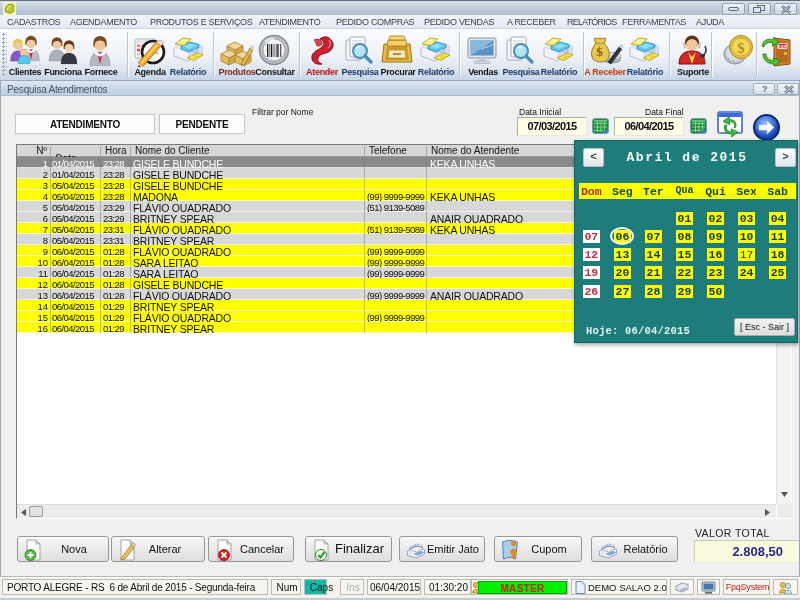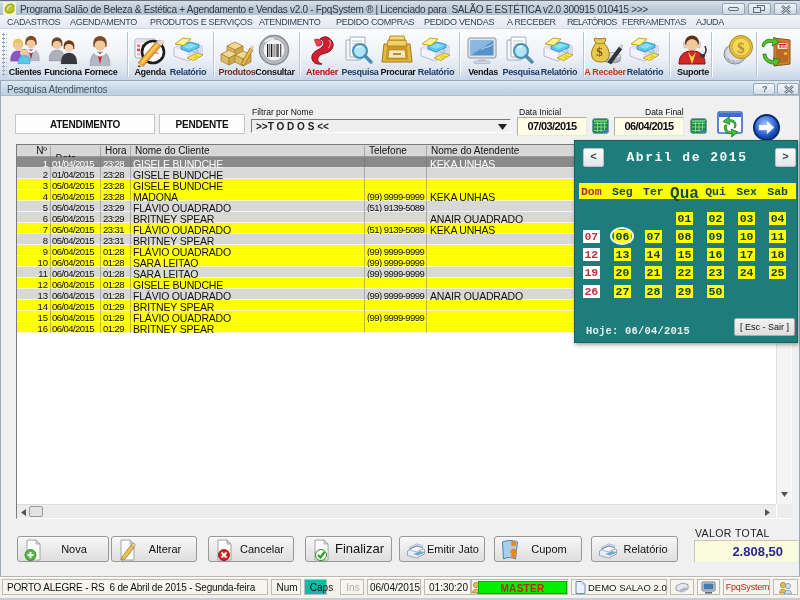--- a/index.html
+++ b/index.html
@@ -7,21 +7,20 @@
 .ab{position:absolute;}
 svg{display:block;}
 </style></head><body>
 
 <div class="ab" style="left:0;top:0;width:800px;height:15px;background:linear-gradient(#d8e0e8,#c2cfda 45%,#b2c2d2);border-top:1.5px solid #62707e;">
   <svg class="ab" style="left:3px;top:1px" width="13" height="13" viewBox="0 0 13 13">
     <rect x="0" y="0" width="13" height="13" fill="#f5f2c8"></rect>
     <path d="M3 10 C1 7,3 2,8 2 C11 2,12 5,10 6 C12 7,11 11,7 11 C5 11,3.5 10.6,3 10Z" fill="#b8c820" stroke="#7a8a10" stroke-width="0.8"></path>
     <path d="M5 8 C4 6,6 4,8 4" stroke="#fff" stroke-width="1" fill="none"></path>
   </svg>
-  <span class="ab" style="left:20px;top:2.5px;font-size:10px;letter-spacing:-0.3px;color:#2c3744;white-space:nowrap;">Programa Salão de Beleza &amp; Estética + Agendamento e Vendas v2.0 - FpqSystem ® | Licenciado para&nbsp; SALÃO E ESTÉTICA v2.0 300915 010415 &gt;&gt;&gt;</span>
 <div class="ab" style="left:722px;top:2px;width:23px;height:12px;background:linear-gradient(#eef3f8,#ccd7e2);border:1px solid #93a4b5;border-radius:2px;">
       <div class="ab" style="left:5px;top:3px;width:11px;height:4px;border:1.5px solid #5d6b7a;border-radius:2px;"></div>
     </div>
     <div class="ab" style="left:748px;top:2px;width:23px;height:12px;background:linear-gradient(#eef3f8,#ccd7e2);border:1px solid #93a4b5;border-radius:2px;">
       <div class="ab" style="left:8px;top:1px;width:8px;height:6px;border:1.5px solid #5d6b7a;"></div>
       <div class="ab" style="left:4px;top:3px;width:8px;height:6px;border:1.5px solid #5d6b7a;background:#dde6ee;"></div>
     </div>
     <div class="ab" style="left:774px;top:2px;width:23px;height:12px;background:linear-gradient(#eef3f8,#ccd7e2);border:1px solid #93a4b5;border-radius:2px;">
       <svg class="ab" style="left:5px;top:0px" width="12" height="11" viewBox="0 0 12 11">
         <path d="M2 2 L10 9 M10 2 L2 9" stroke="#5d6b7a" stroke-width="2.6"></path>
@@ -349,26 +348,20 @@
     </div>
     <div class="ab" style="left:776px;top:2px;width:22px;height:12px;background:linear-gradient(#f4f7fa,#d4dde6);border:1px solid #9aabbc;border-radius:2px;">
       <svg class="ab" style="left:5px;top:0px" width="12" height="11" viewBox="0 0 12 11">
         <path d="M2 2 L10 9 M10 2 L2 9" stroke="#5d6b7a" stroke-width="2.6"></path>
         <path d="M2 2 L10 9 M10 2 L2 9" stroke="#eef2f6" stroke-width="0.9"></path>
       </svg>
     </div>
     <div class="ab" style="left:14px;top:33px;width:140px;height:20px;background:#fdfdfd;border:1px solid #c6c6c6;text-align:center;font-size:10px;font-weight:bold;letter-spacing:-0.2px;color:#111;line-height:20px;">ATENDIMENTO</div>
     <div class="ab" style="left:158px;top:33px;width:86px;height:20px;background:#fdfdfd;border:1px solid #c6c6c6;text-align:center;font-size:10px;font-weight:bold;letter-spacing:-0.2px;color:#111;line-height:20px;">PENDENTE</div>
     <span class="ab" style="left:251px;top:26px;font-size:8.5px;color:#111;">Filtrar por Nome</span>
-    <div class="ab" style="left:250px;top:38px;width:260px;height:14px;background:#efefef;border:1px solid;border-color:#7a7a7a #fff #fff #7a7a7a;">
-      <span class="ab" style="left:4px;top:0.5px;font-size:10px;font-weight:bold;color:#222;">&gt;&gt;T O D O S &lt;&lt;</span>
-      <svg class="ab" style="left:246px;top:4px" width="9" height="6" viewBox="0 0 9 6">
-        <path d="M0 0 L9 0 L4.5 6 Z" fill="#222"></path>
-      </svg>
-    </div>
     <span class="ab" style="left:518px;top:26px;font-size:8.5px;color:#111;">Data Inicial</span>
     <div class="ab" style="left:516px;top:36px;width:70px;height:19px;background:#fffde6;border:1px solid;border-color:#b0b0a0 #e8e8dc #e8e8dc #b0b0a0;text-align:center;font-size:11px;font-weight:bold;color:#0c0c18;line-height:17px;letter-spacing:-0.6px;">07/03/2015</div>
     <span class="ab" style="left:616px;top:26px;font-size:8.5px;color:#111;padding-left:28px;">Data Final</span>
     <div class="ab" style="left:613px;top:36px;width:70px;height:19px;background:#fffde6;border:1px solid;border-color:#b0b0a0 #e8e8dc #e8e8dc #b0b0a0;text-align:center;font-size:11px;font-weight:bold;color:#0c0c18;line-height:17px;letter-spacing:-0.6px;">06/04/2015</div>
     <svg class="ab" style="left:591px;top:37px" width="17" height="16" viewBox="0 0 17 16">
       <rect x="0.5" y="0.5" width="16" height="15" rx="2.5" fill="#1f8c3c" stroke="#7e9ab8" stroke-width="1"></rect>
       <path d="M2 5.5 H15 M2 9 H15 M2 12.5 H15 M5.5 3 V14 M9 3 V14 M12.5 3 V14" stroke="#8fd89a" stroke-width="0.9" fill="none"></path>
       <rect x="2" y="2" width="13" height="2" fill="#5ec870"></rect>
       <rect x="11" y="12" width="4.5" height="3" fill="#4a7ab8"></rect>
     </svg>
@@ -561,21 +554,21 @@
     </div>
     <div class="ab" style="left:16px;top:455px;width:92px;height:26px;background:linear-gradient(#f7f7f7,#ececec 45%,#dedede);border:1px solid #979797;border-radius:3px;box-shadow:inset 0 1px 0 #fff;">
       <svg class="ab" style="left:5px;top:2px" width="22" height="22" viewBox="0 0 20 22">
         <path d="M3 1 L12 1 L16 5 L16 21 L3 21 Z" fill="#fdfdfd" stroke="#9a9a9a" stroke-width="0.9"></path>
         <path d="M12 1 L12 5 L16 5 Z" fill="#d8d8d8" stroke="#9a9a9a" stroke-width="0.7"></path>
         <circle cx="6.5" cy="16" r="5.5" fill="#58b848" stroke="#2a7a1a" stroke-width="0.8"></circle>
         <path d="M3.5 16 L9.5 16 M6.5 13 L6.5 19" stroke="#fff" stroke-width="1.8"></path>
       </svg>
       <div class="ab" style="left:24px;top:0;width:64px;height:24px;text-align:center;font-size:11px;color:#111;line-height:24px;">Nova</div>
     </div>
-    <div class="ab" style="left:110px;top:455px;width:86px;height:26px;background:linear-gradient(#f7f7f7,#ececec 45%,#dedede);border:1px solid #979797;border-radius:3px;box-shadow:inset 0 1px 0 #fff;">
+    <div class="ab" style="left:110px;top:455px;width:94px;height:26px;background:linear-gradient(#f7f7f7,#ececec 45%,#dedede);border:1px solid #979797;border-radius:3px;box-shadow:inset 0 1px 0 #fff;">
       <svg class="ab" style="left:5px;top:2px" width="22" height="22" viewBox="0 0 20 22">
         <path d="M3 1 L12 1 L16 5 L16 21 L3 21 Z" fill="#fdfdfd" stroke="#9a9a9a" stroke-width="0.9"></path>
         <path d="M12 1 L12 5 L16 5 Z" fill="#d8d8d8" stroke="#9a9a9a" stroke-width="0.7"></path>
         <path d="M4 18 L13 6 L16 8.5 L7 20 L3 21 Z" fill="#e8c060" stroke="#a8781a" stroke-width="0.8"></path>
         <path d="M13 6 L16 8.5 L17.5 5.5 C16.5 4,15 4,14 5Z" fill="#e0d0c0" stroke="#a8781a" stroke-width="0.5"></path>
       </svg>
       <div class="ab" style="left:24px;top:0;width:58px;height:24px;text-align:center;font-size:11px;color:#111;line-height:24px;">Alterar</div>
     </div>
     <div class="ab" style="left:207px;top:455px;width:86px;height:26px;background:linear-gradient(#f7f7f7,#ececec 45%,#dedede);border:1px solid #979797;border-radius:3px;box-shadow:inset 0 1px 0 #fff;">
       <svg class="ab" style="left:5px;top:2px" width="22" height="22" viewBox="0 0 20 22">
@@ -628,21 +621,21 @@
       <span class="ab" style="right:15px;top:3px;font-size:13px;font-weight:bold;color:#28288a;">2.808,50</span>
     </div>
     <div class="ab" style="left:573px;top:59px;width:224px;height:203px;background:#1e7d7a;border:1px solid #14615e;box-shadow:1px 2px 4px rgba(0,0,0,0.35);font-family:'Liberation Mono',monospace;">
       <div class="ab" style="left:8px;top:7px;width:21px;height:19px;background:linear-gradient(#fdfdfd,#e2e6ea);border:1px solid #b8c0c8;border-radius:2px;text-align:center;line-height:17px;font-size:11px;font-weight:bold;color:#444;">&lt;</div>
       <div class="ab" style="left:200px;top:7px;width:21px;height:19px;background:linear-gradient(#fdfdfd,#e2e6ea);border:1px solid #b8c0c8;border-radius:2px;text-align:center;line-height:17px;font-size:11px;font-weight:bold;color:#444;">&gt;</div>
       <div class="ab" style="left:0;top:9px;width:224px;text-align:center;font-size:13px;font-weight:bold;letter-spacing:1.5px;color:#f4fbfa;">Abril de 2015</div>
       <div class="ab" style="left:4px;top:42px;width:217px;height:16px;background:#ffff00;">
         <span class="ab" style="left:12.3px;top:1.5px;width:40px;margin-left:-20px;text-align:center;font-size:11.5px;font-weight:bold;color:#b02838;">Dom</span>
         <span class="ab" style="left:43.4px;top:1.5px;width:40px;margin-left:-20px;text-align:center;font-size:11.5px;font-weight:bold;color:#114a46;">Seg</span>
         <span class="ab" style="left:74.4px;top:1.5px;width:40px;margin-left:-20px;text-align:center;font-size:11.5px;font-weight:bold;color:#114a46;">Ter</span>
-        <span class="ab" style="left:105.5px;top:1.5px;width:40px;margin-left:-20px;text-align:center;font-size:16px;font-weight:bold;color:#114a46;">Qua</span>
+        <span class="ab" style="left:105.5px;top:1.5px;width:40px;margin-left:-20px;text-align:center;font-size:10px;font-weight:bold;color:#114a46;">Qua</span>
         <span class="ab" style="left:136.5px;top:1.5px;width:40px;margin-left:-20px;text-align:center;font-size:11.5px;font-weight:bold;color:#114a46;">Qui</span>
         <span class="ab" style="left:167.6px;top:1.5px;width:40px;margin-left:-20px;text-align:center;font-size:11.5px;font-weight:bold;color:#114a46;">Sex</span>
         <span class="ab" style="left:198.6px;top:1.5px;width:40px;margin-left:-20px;text-align:center;font-size:11.5px;font-weight:bold;color:#114a46;">Sab</span>
       </div>
       <div class="ab" style="left:109.5px;top:71px;width:17px;height:13px;margin-left:-8.5px;background:#ffff00;text-align:center;font-size:11.5px;font-weight:bold;color:#113c38;line-height:13px;">01</div>
       <div class="ab" style="left:140.5px;top:71px;width:17px;height:13px;margin-left:-8.5px;background:#ffff00;text-align:center;font-size:11.5px;font-weight:bold;color:#113c38;line-height:13px;">02</div>
       <div class="ab" style="left:171.6px;top:71px;width:17px;height:13px;margin-left:-8.5px;background:#ffff00;text-align:center;font-size:11.5px;font-weight:bold;color:#113c38;line-height:13px;">03</div>
       <div class="ab" style="left:202.6px;top:71px;width:17px;height:13px;margin-left:-8.5px;background:#ffff00;text-align:center;font-size:11.5px;font-weight:bold;color:#113c38;line-height:13px;">04</div>
       <div class="ab" style="left:16.3px;top:89px;width:17px;height:13px;margin-left:-8.5px;background:#fff;text-align:center;font-size:11.5px;font-weight:bold;color:#c03040;line-height:13px;">07</div>
       <div class="ab" style="left:47.4px;top:89px;width:17px;height:13px;margin-left:-8.5px;background:#ffff00;text-align:center;font-size:11.5px;font-weight:bold;color:#113c38;line-height:13px;">06</div>
@@ -650,21 +643,21 @@
       <div class="ab" style="left:78.4px;top:89px;width:17px;height:13px;margin-left:-8.5px;background:#ffff00;text-align:center;font-size:11.5px;font-weight:bold;color:#113c38;line-height:13px;">07</div>
       <div class="ab" style="left:109.5px;top:89px;width:17px;height:13px;margin-left:-8.5px;background:#ffff00;text-align:center;font-size:11.5px;font-weight:bold;color:#113c38;line-height:13px;">08</div>
       <div class="ab" style="left:140.5px;top:89px;width:17px;height:13px;margin-left:-8.5px;background:#ffff00;text-align:center;font-size:11.5px;font-weight:bold;color:#113c38;line-height:13px;">09</div>
       <div class="ab" style="left:171.6px;top:89px;width:17px;height:13px;margin-left:-8.5px;background:#ffff00;text-align:center;font-size:11.5px;font-weight:bold;color:#113c38;line-height:13px;">10</div>
       <div class="ab" style="left:202.6px;top:89px;width:17px;height:13px;margin-left:-8.5px;background:#ffff00;text-align:center;font-size:11.5px;font-weight:bold;color:#113c38;line-height:13px;">11</div>
       <div class="ab" style="left:16.3px;top:107px;width:17px;height:13px;margin-left:-8.5px;background:#fff;text-align:center;font-size:11.5px;font-weight:bold;color:#c03040;line-height:13px;">12</div>
       <div class="ab" style="left:47.4px;top:107px;width:17px;height:13px;margin-left:-8.5px;background:#ffff00;text-align:center;font-size:11.5px;font-weight:bold;color:#113c38;line-height:13px;">13</div>
       <div class="ab" style="left:78.4px;top:107px;width:17px;height:13px;margin-left:-8.5px;background:#ffff00;text-align:center;font-size:11.5px;font-weight:bold;color:#113c38;line-height:13px;">14</div>
       <div class="ab" style="left:109.5px;top:107px;width:17px;height:13px;margin-left:-8.5px;background:#ffff00;text-align:center;font-size:11.5px;font-weight:bold;color:#113c38;line-height:13px;">15</div>
       <div class="ab" style="left:140.5px;top:107px;width:17px;height:13px;margin-left:-8.5px;background:#ffff00;text-align:center;font-size:11.5px;font-weight:bold;color:#113c38;line-height:13px;">16</div>
-      <div class="ab" style="left:171.6px;top:107px;width:17px;height:13px;margin-left:-8.5px;background:#ffff00;text-align:center;font-size:11.5px;font-weight:bold;color:#113c38;line-height:13px;">17</div>
+      <div class="ab" style="left:171.6px;top:107px;width:17px;height:13px;margin-left:-8.5px;background:#ffff00;text-align:center;font-size:11.5px;font-weight:normal;color:#113c38;line-height:13px;">17</div>
       <div class="ab" style="left:202.6px;top:107px;width:17px;height:13px;margin-left:-8.5px;background:#ffff00;text-align:center;font-size:11.5px;font-weight:bold;color:#113c38;line-height:13px;">18</div>
       <div class="ab" style="left:16.3px;top:125px;width:17px;height:13px;margin-left:-8.5px;background:#fff;text-align:center;font-size:11.5px;font-weight:bold;color:#c03040;line-height:13px;">19</div>
       <div class="ab" style="left:47.4px;top:125px;width:17px;height:13px;margin-left:-8.5px;background:#ffff00;text-align:center;font-size:11.5px;font-weight:bold;color:#113c38;line-height:13px;">20</div>
       <div class="ab" style="left:78.4px;top:125px;width:17px;height:13px;margin-left:-8.5px;background:#ffff00;text-align:center;font-size:11.5px;font-weight:bold;color:#113c38;line-height:13px;">21</div>
       <div class="ab" style="left:109.5px;top:125px;width:17px;height:13px;margin-left:-8.5px;background:#ffff00;text-align:center;font-size:11.5px;font-weight:bold;color:#113c38;line-height:13px;">22</div>
       <div class="ab" style="left:140.5px;top:125px;width:17px;height:13px;margin-left:-8.5px;background:#ffff00;text-align:center;font-size:11.5px;font-weight:bold;color:#113c38;line-height:13px;">23</div>
       <div class="ab" style="left:171.6px;top:125px;width:17px;height:13px;margin-left:-8.5px;background:#ffff00;text-align:center;font-size:11.5px;font-weight:bold;color:#113c38;line-height:13px;">24</div>
       <div class="ab" style="left:202.6px;top:125px;width:17px;height:13px;margin-left:-8.5px;background:#ffff00;text-align:center;font-size:11.5px;font-weight:bold;color:#113c38;line-height:13px;">25</div>
       <div class="ab" style="left:16.3px;top:144px;width:17px;height:13px;margin-left:-8.5px;background:#fff;text-align:center;font-size:11.5px;font-weight:bold;color:#c03040;line-height:13px;">26</div>
       <div class="ab" style="left:47.4px;top:144px;width:17px;height:13px;margin-left:-8.5px;background:#ffff00;text-align:center;font-size:11.5px;font-weight:bold;color:#113c38;line-height:13px;">27</div>

